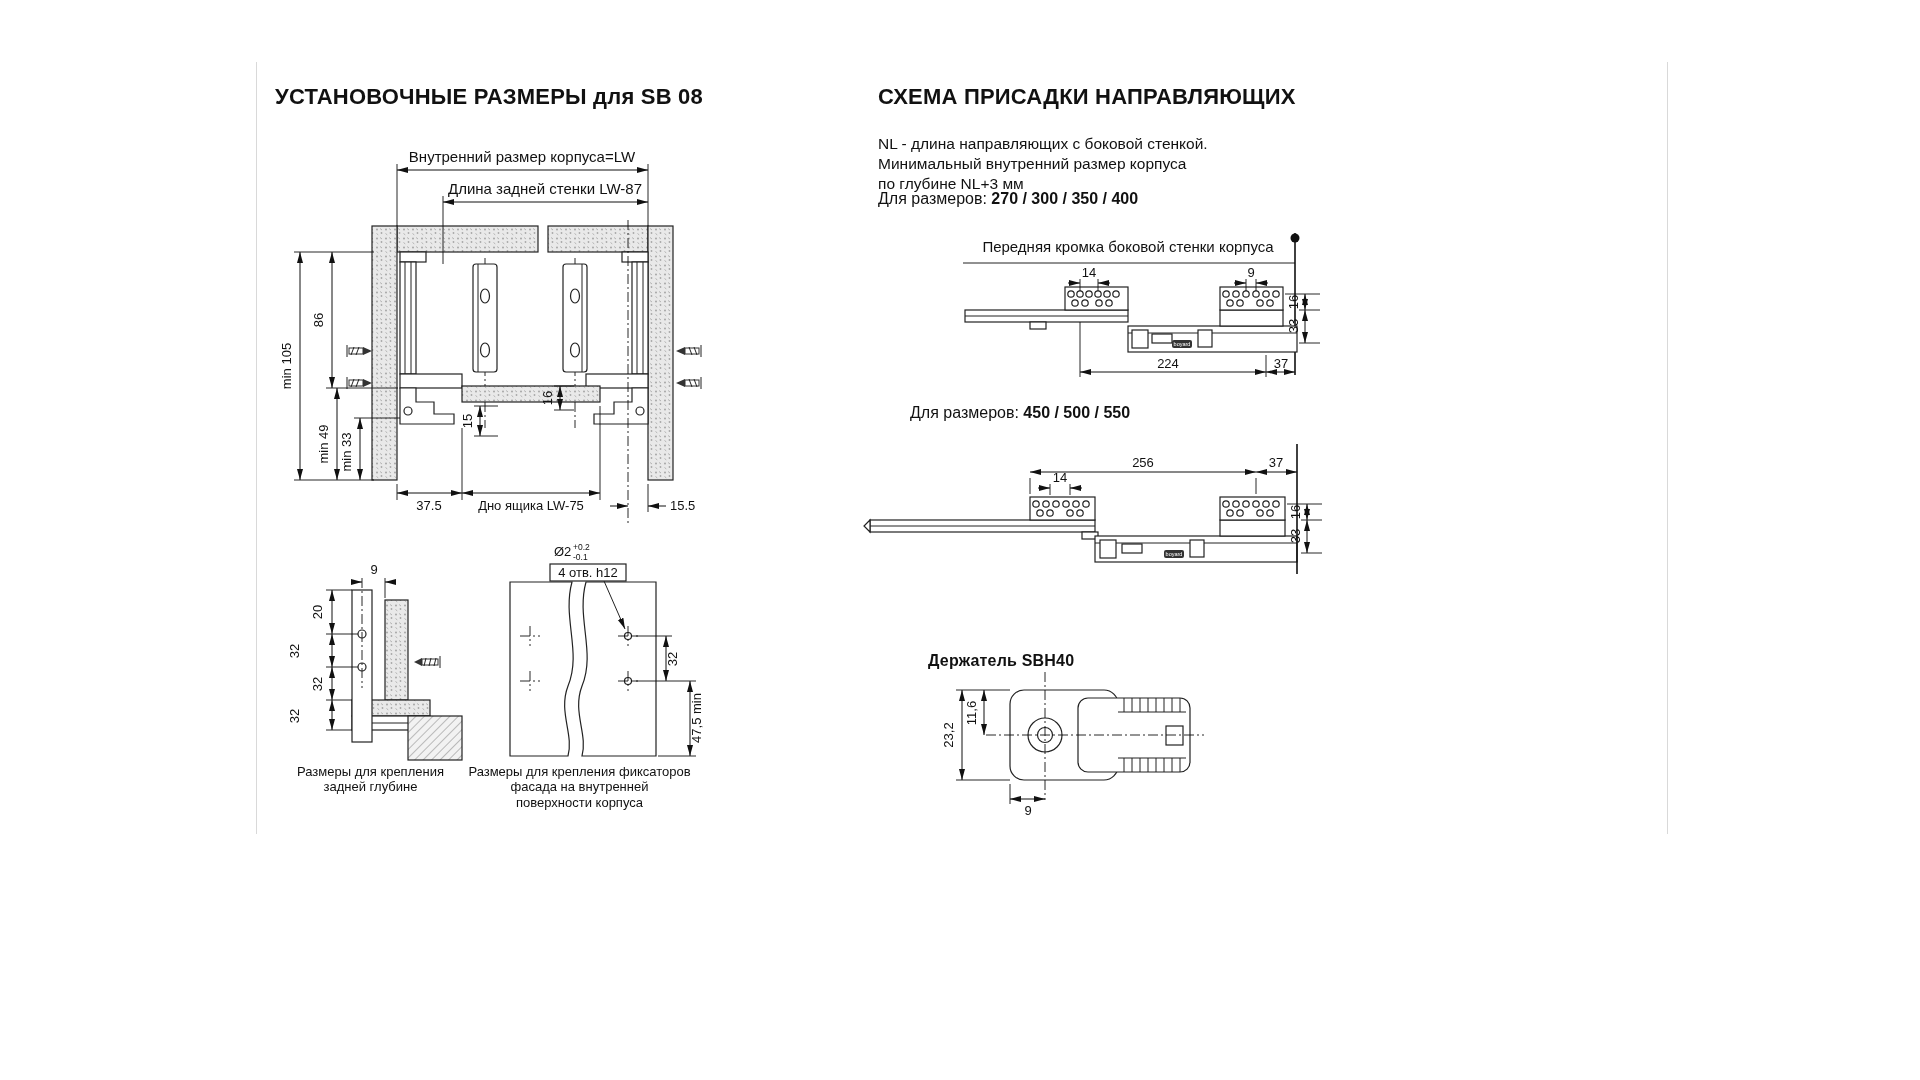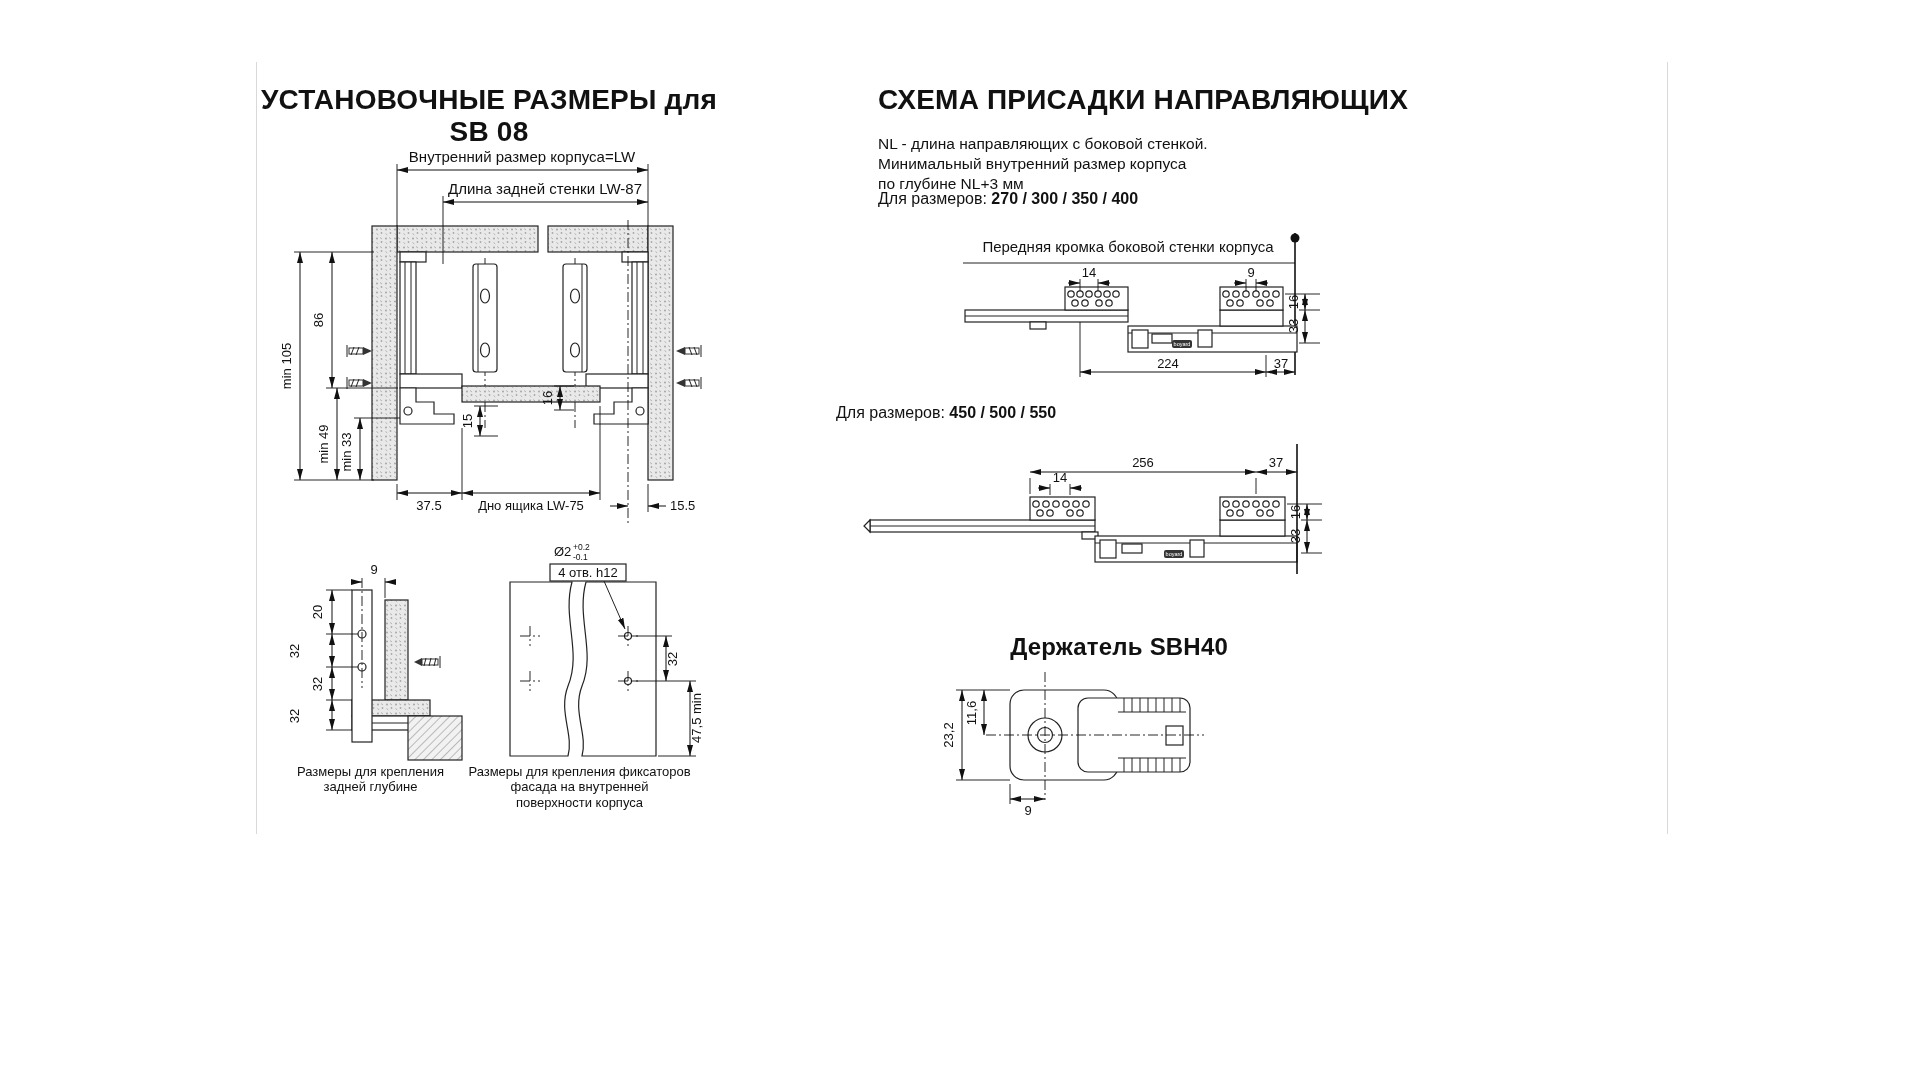--- a/index.html
+++ b/index.html
@@ -13,21 +13,21 @@
   .chipf{fill:url(#chip);stroke:#222;stroke-width:1.2;}
   .diagf{fill:url(#diag);stroke:#222;stroke-width:1.2;}
   .dim{stroke:#111;stroke-width:1;fill:none;}
   .ext{stroke:#111;stroke-width:0.9;fill:none;}
   .cl{stroke:#111;stroke-width:0.9;fill:none;stroke-dasharray:10 3 2 3;}
   .dt{font-size:13px;fill:#111;}
   .dt2{font-size:15px;fill:#111;}
   .dts{font-size:8.5px;fill:#111;}
   .dtb{font-size:5.5px;fill:#fff;}
   .page-edges{border-left:1px solid #d9d9d9;border-right:1px solid #d9d9d9;}
-  .title-main{font-size:28px;font-weight:bold;letter-spacing:0.2px;}
+  .title-main{font-size:22px;font-weight:bold;letter-spacing:0.2px;}
   .note{font-size:15.5px;line-height:1.28;}
   .sizes-line{font-size:16px;}
   .sizes-line b{font-weight:bold;}
   .caption{font-size:13px;line-height:1.18;text-align:center;}
 </style>
 </head>
 <body>
 
 <div class="abs page-edges" style="left:256px;top:62px;width:1410px;height:772px;"></div>
 
@@ -343,21 +343,21 @@
     <line class="ext" x1="417" y1="69" x2="452" y2="69"></line>
     <line class="ext" x1="431" y1="85" x2="452" y2="85"></line>
     <line class="ext" x1="431" y1="118" x2="452" y2="118"></line>
     <line class="dim" x1="437" y1="69" x2="437" y2="85" marker-start="url(#arw)" marker-end="url(#arw)"></line>
     <line class="dim" x1="437" y1="85" x2="437" y2="118" marker-start="url(#arw)" marker-end="url(#arw)"></line>
     <text class="dt" transform="rotate(-90 430 77)" x="430" y="77" text-anchor="middle">16</text>
     <text class="dt" transform="rotate(-90 430 101)" x="430" y="101" text-anchor="middle">33</text>
   </g>
 </svg>
 
-<div class="abs sizes-line" style="left:836px;top:404px;">
+<div class="abs sizes-line" style="left:910px;top:404px;">
   <span>Для размеров:</span>
   <b>450 / 500 / 550</b>
 </div>
 
 <svg class="abs" style="left:860px;top:432px;" width="465" height="152" viewBox="0 0 465 152">
   <g>
     <rect class="shape" x="10" y="88" width="225" height="12"></rect>
     <polygon class="shape" points="10,88 4,94 10,100"></polygon>
     <line class="ln" x1="10" y1="94" x2="235" y2="94"></line>
     <rect class="shape" x="222" y="100" width="16" height="7"></rect>
@@ -412,21 +412,21 @@
     <line class="ext" x1="427" y1="72" x2="462" y2="72"></line>
     <line class="ext" x1="441" y1="88" x2="462" y2="88"></line>
     <line class="ext" x1="441" y1="121" x2="462" y2="121"></line>
     <line class="dim" x1="447" y1="72" x2="447" y2="88" marker-start="url(#arw)" marker-end="url(#arw)"></line>
     <line class="dim" x1="447" y1="88" x2="447" y2="121" marker-start="url(#arw)" marker-end="url(#arw)"></line>
     <text class="dt" transform="rotate(-90 440 80)" x="440" y="80" text-anchor="middle">16</text>
     <text class="dt" transform="rotate(-90 440 104)" x="440" y="104" text-anchor="middle">33</text>
   </g>
 </svg>
 
-<div class="abs title-main" style="left:928px;top:633px;width:300px;text-align:right;font-size:24px;">Держатель SBH40</div>
+<div class="abs title-main" style="left:928px;top:652px;width:300px;text-align:left;font-size:16px;">Держатель SBH40</div>
 
 <svg class="abs" style="left:928px;top:658px;" width="300" height="165" viewBox="0 0 300 165">
   <g>
     <rect class="shape" x="82" y="32" width="108" height="90" rx="14"></rect>
     <rect class="shape" x="150" y="40" width="112" height="74" rx="10"></rect>
     <line class="ln" x1="190" y1="54" x2="258" y2="54"></line>
     <line class="ln" x1="190" y1="100" x2="258" y2="100"></line>
     <path class="ln" d="M196,40 V54 M204,40 V54 M212,40 V54 M220,40 V54 M228,40 V54 M236,40 V54 M244,40 V54 M252,40 V54"></path>
     <path class="ln" d="M196,100 V114 M204,100 V114 M212,100 V114 M220,100 V114 M228,100 V114 M236,100 V114 M244,100 V114 M252,100 V114"></path>
     <rect class="shape" x="238" y="68" width="17" height="19"></rect>

